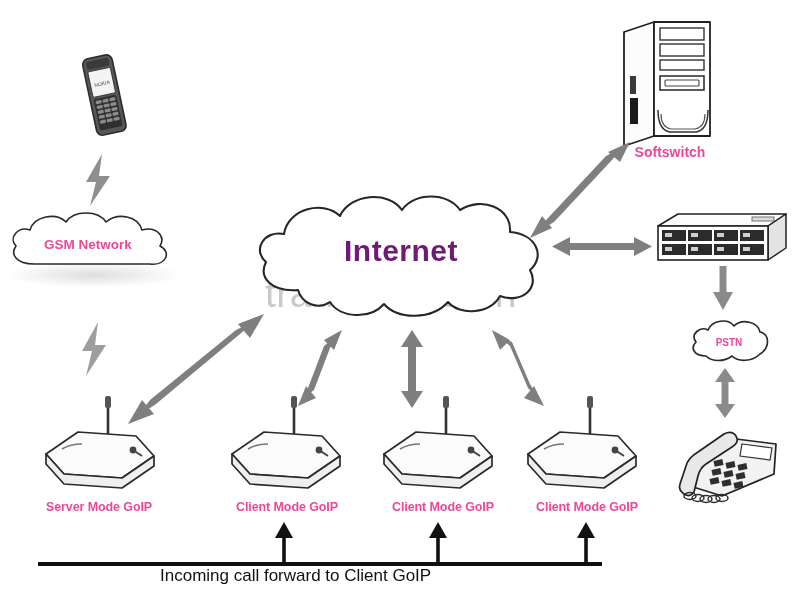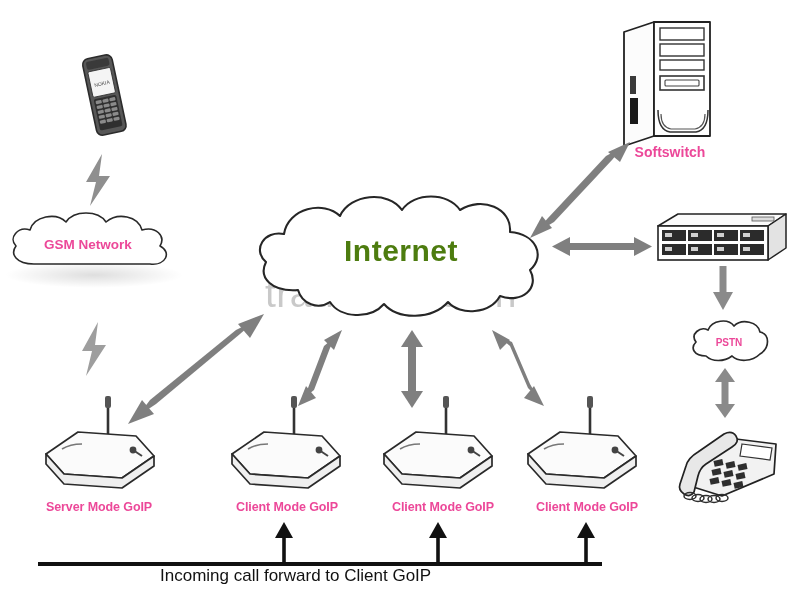--- a/index.html
+++ b/index.html
@@ -28,21 +28,21 @@
     color: #ec4899;
     white-space: nowrap;
     text-align: center;
   }
   .lbl-sm { font-size: 12.5px; letter-spacing: -0.1px; }
   .lbl-md { font-size: 14px; }
   .lbl-cloud { font-size: 13.5px; }
   .lbl-internet {
     font-size: 30px;
     font-weight: bold;
-    color: #4d7c0f;
+    color: #701a75;
     letter-spacing: 0.5px;
   }
   .lbl-pstn { font-size: 10px; }
 
   
   .caption {
     position: absolute;
     font-family: "Liberation Sans", sans-serif;
     font-size: 17px;
     font-weight: normal;

